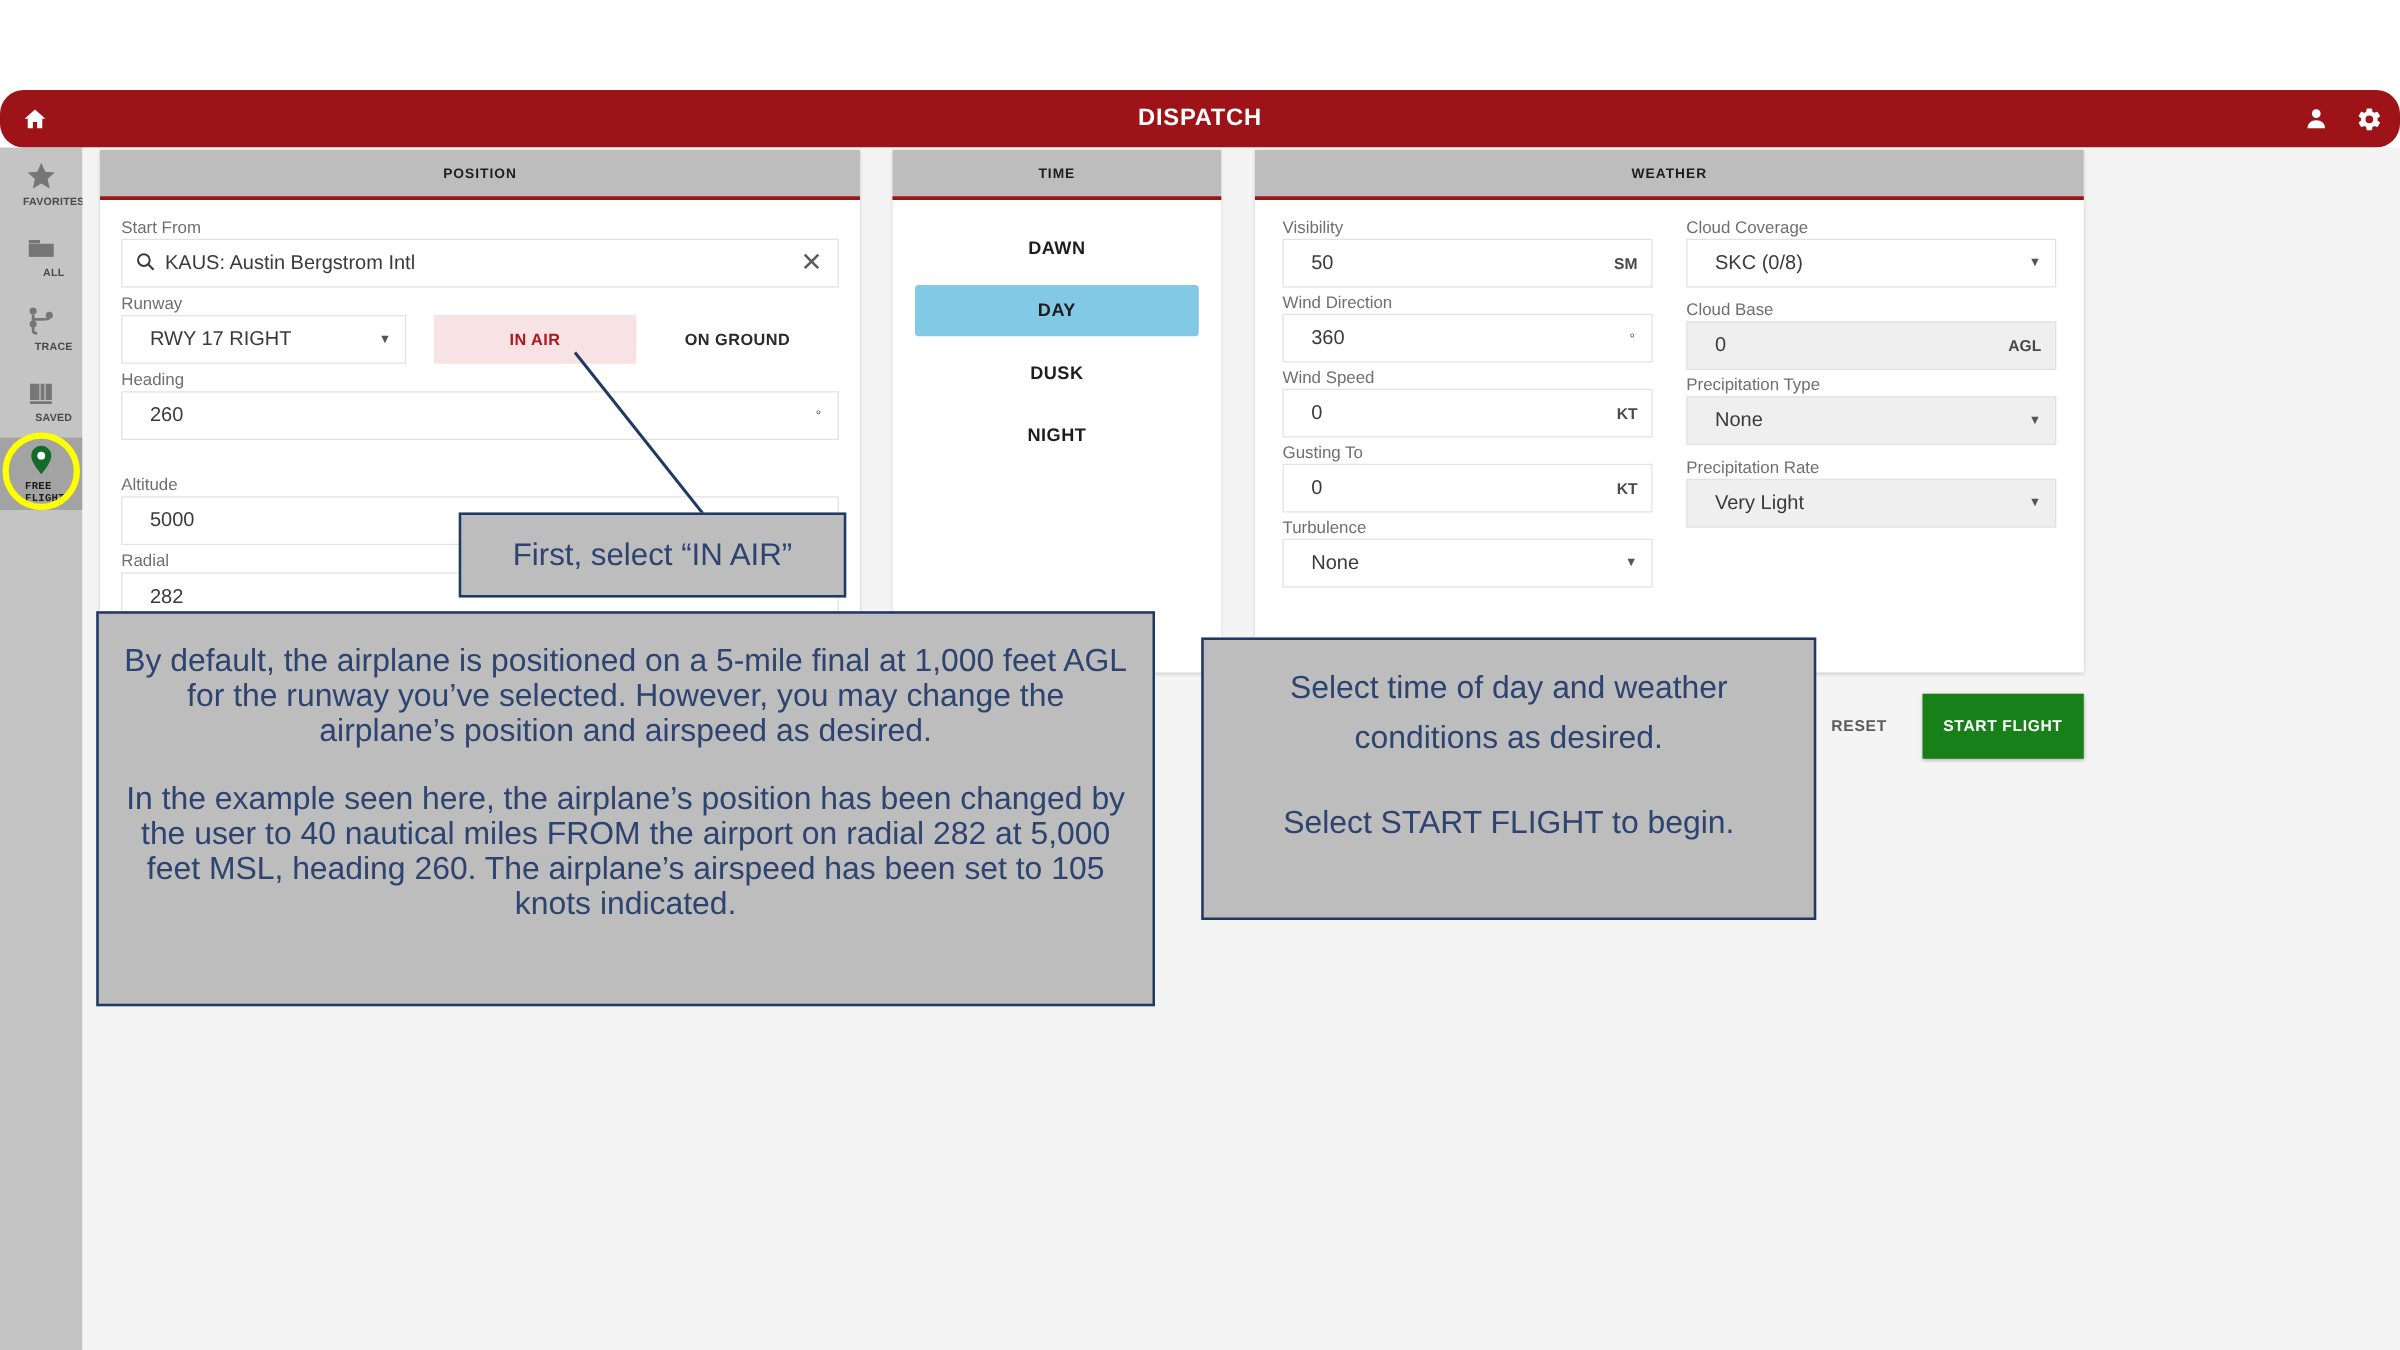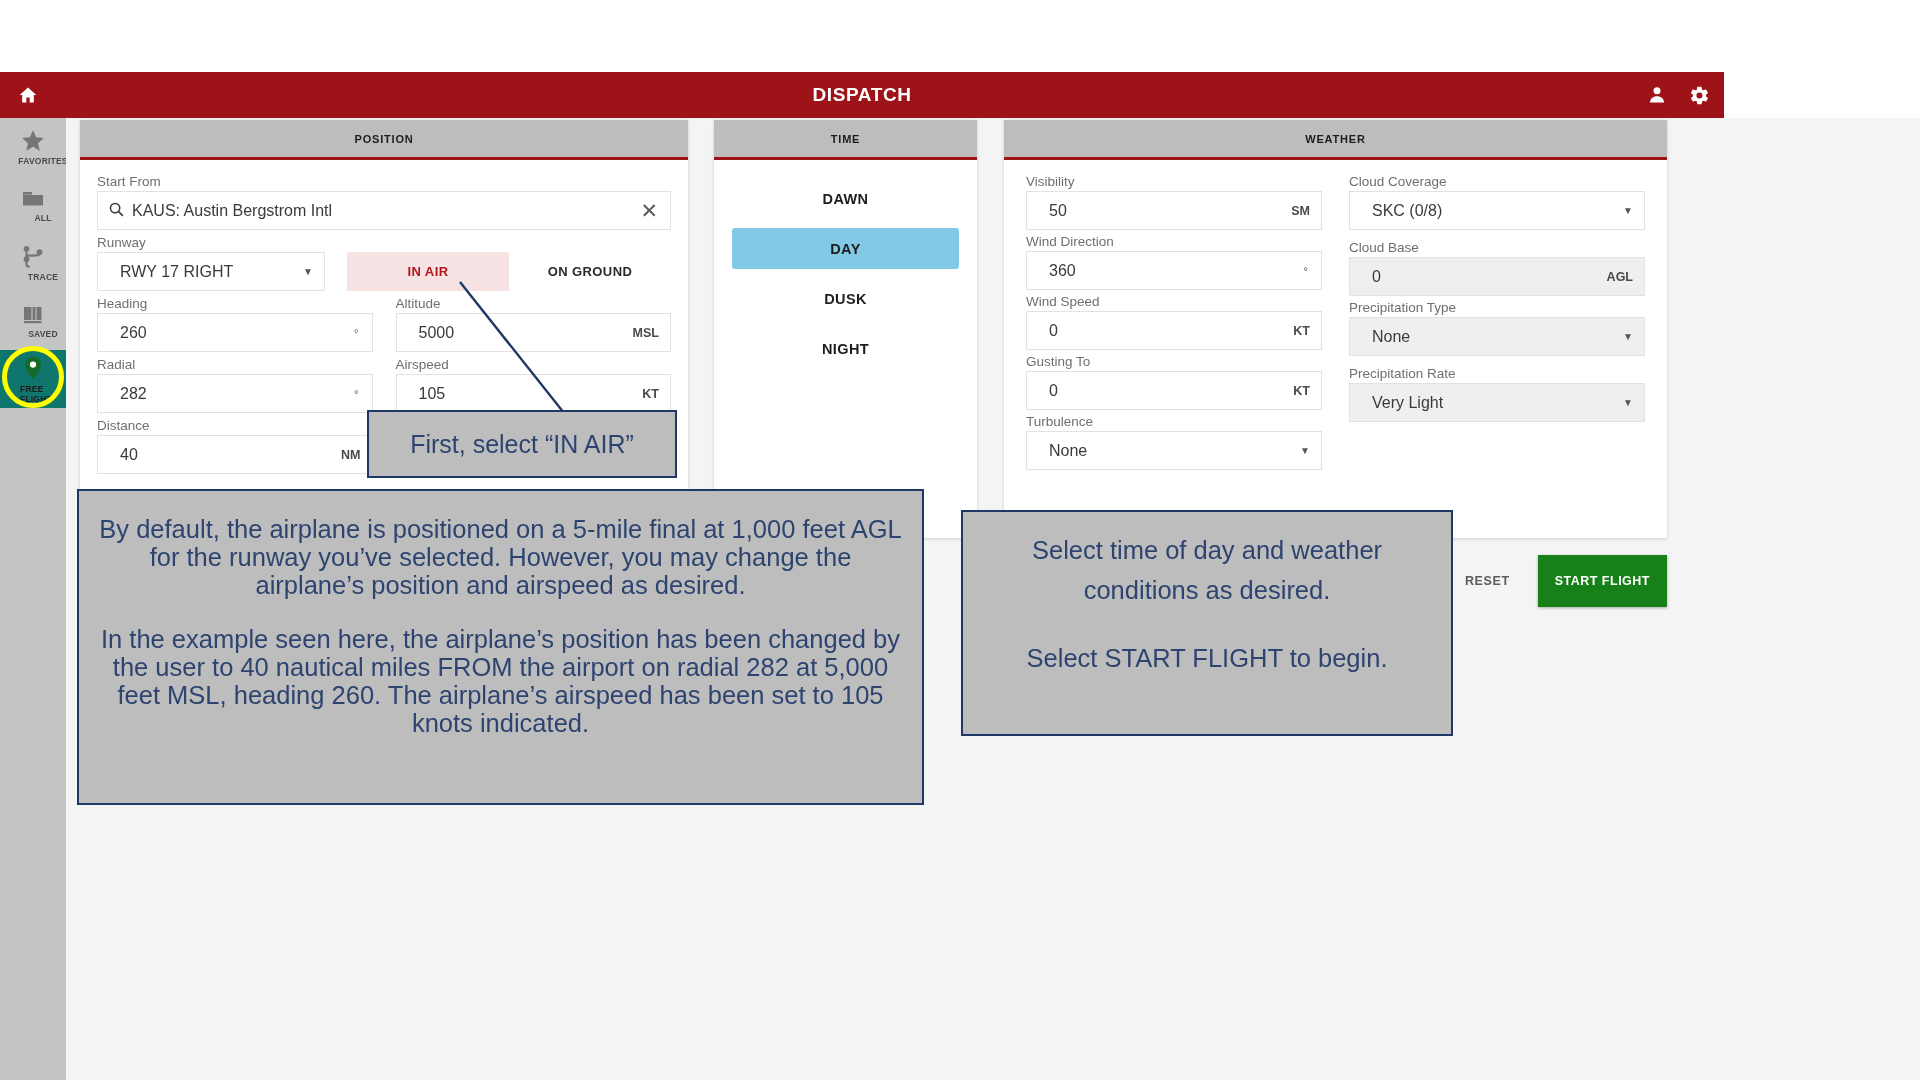--- a/index.html
+++ b/index.html
@@ -11,23 +11,23 @@
   }
   #app {
     position: absolute; left: 0; top: 0;
     width: 1920px; height: 1080px;
     background: #ffffff;
   }
 
   
   .topbar {
     position: absolute; left: 0; top: 72px;
-    width: 1724px; height: 46px;
+    width: 1920px; height: 46px;
     background: #9e1318;
-    display: flex; align-items: center;
+    display: flex; align-items: center; border-radius: 19px;
   }
   .home-btn {
     width: 56px; height: 46px;
     display: flex; align-items: center; justify-content: center;
     cursor: pointer;
   }
   .topbar-title {
     position: absolute; left: 0; right: 0; top: 0;
     height: 46px; line-height: 46px;
     text-align: center;
@@ -53,21 +53,21 @@
     display: flex; flex-direction: column;
     align-items: center; justify-content: center;
     cursor: pointer; gap: 2px;
     position: relative;
   }
   .side-item .lbl {
     font-size: 8.5px; color: #4a4a4a; font-weight: bold;
     letter-spacing: 0.2px;
     padding-left: 20px;
   }
-  .side-item.active { background: #0f766e; }
+  .side-item.active { background: #a3a3a3; font-family: Liberation Mono, monospace; }
   .side-item.active .lbl { color: #1b1b1b; }
   .ring {
     position: absolute; left: 2px; top: -4px;
     width: 62px; height: 62px;
     border: 5px solid #ffff00; border-radius: 50%;
     pointer-events: none;
   }
 
   
   .content {
@@ -115,21 +115,21 @@
     font-size: 10px; color: #555;
   }
   .clearx {
     position: absolute; right: 12px;
     font-size: 21px; color: #5b5b5b; line-height: 1; cursor: pointer;
     font-weight: 300;
   }
   .searchrow { padding-left: 34px; }
   .searchicon { position: absolute; left: 10px; top: 9px; }
 
-  .two-col { display: flex; gap: 23px; }
+  .two-col { display: flex; gap: 23px; flex-direction: column; }
   .two-col > div { flex: 1; }
 
   .rwy-row { display: flex; align-items: flex-end; gap: 0; }
   .rwy-sel { width: 230px; }
   .airbtns { display: flex; margin-left: 22px; margin-bottom: 0; }
   .airbtn {
     width: 162px; height: 39px;
     display: flex; align-items: center; justify-content: center;
     font-size: 13px; font-weight: bold; letter-spacing: 0.4px;
     cursor: pointer; color: #2a2a2a;

